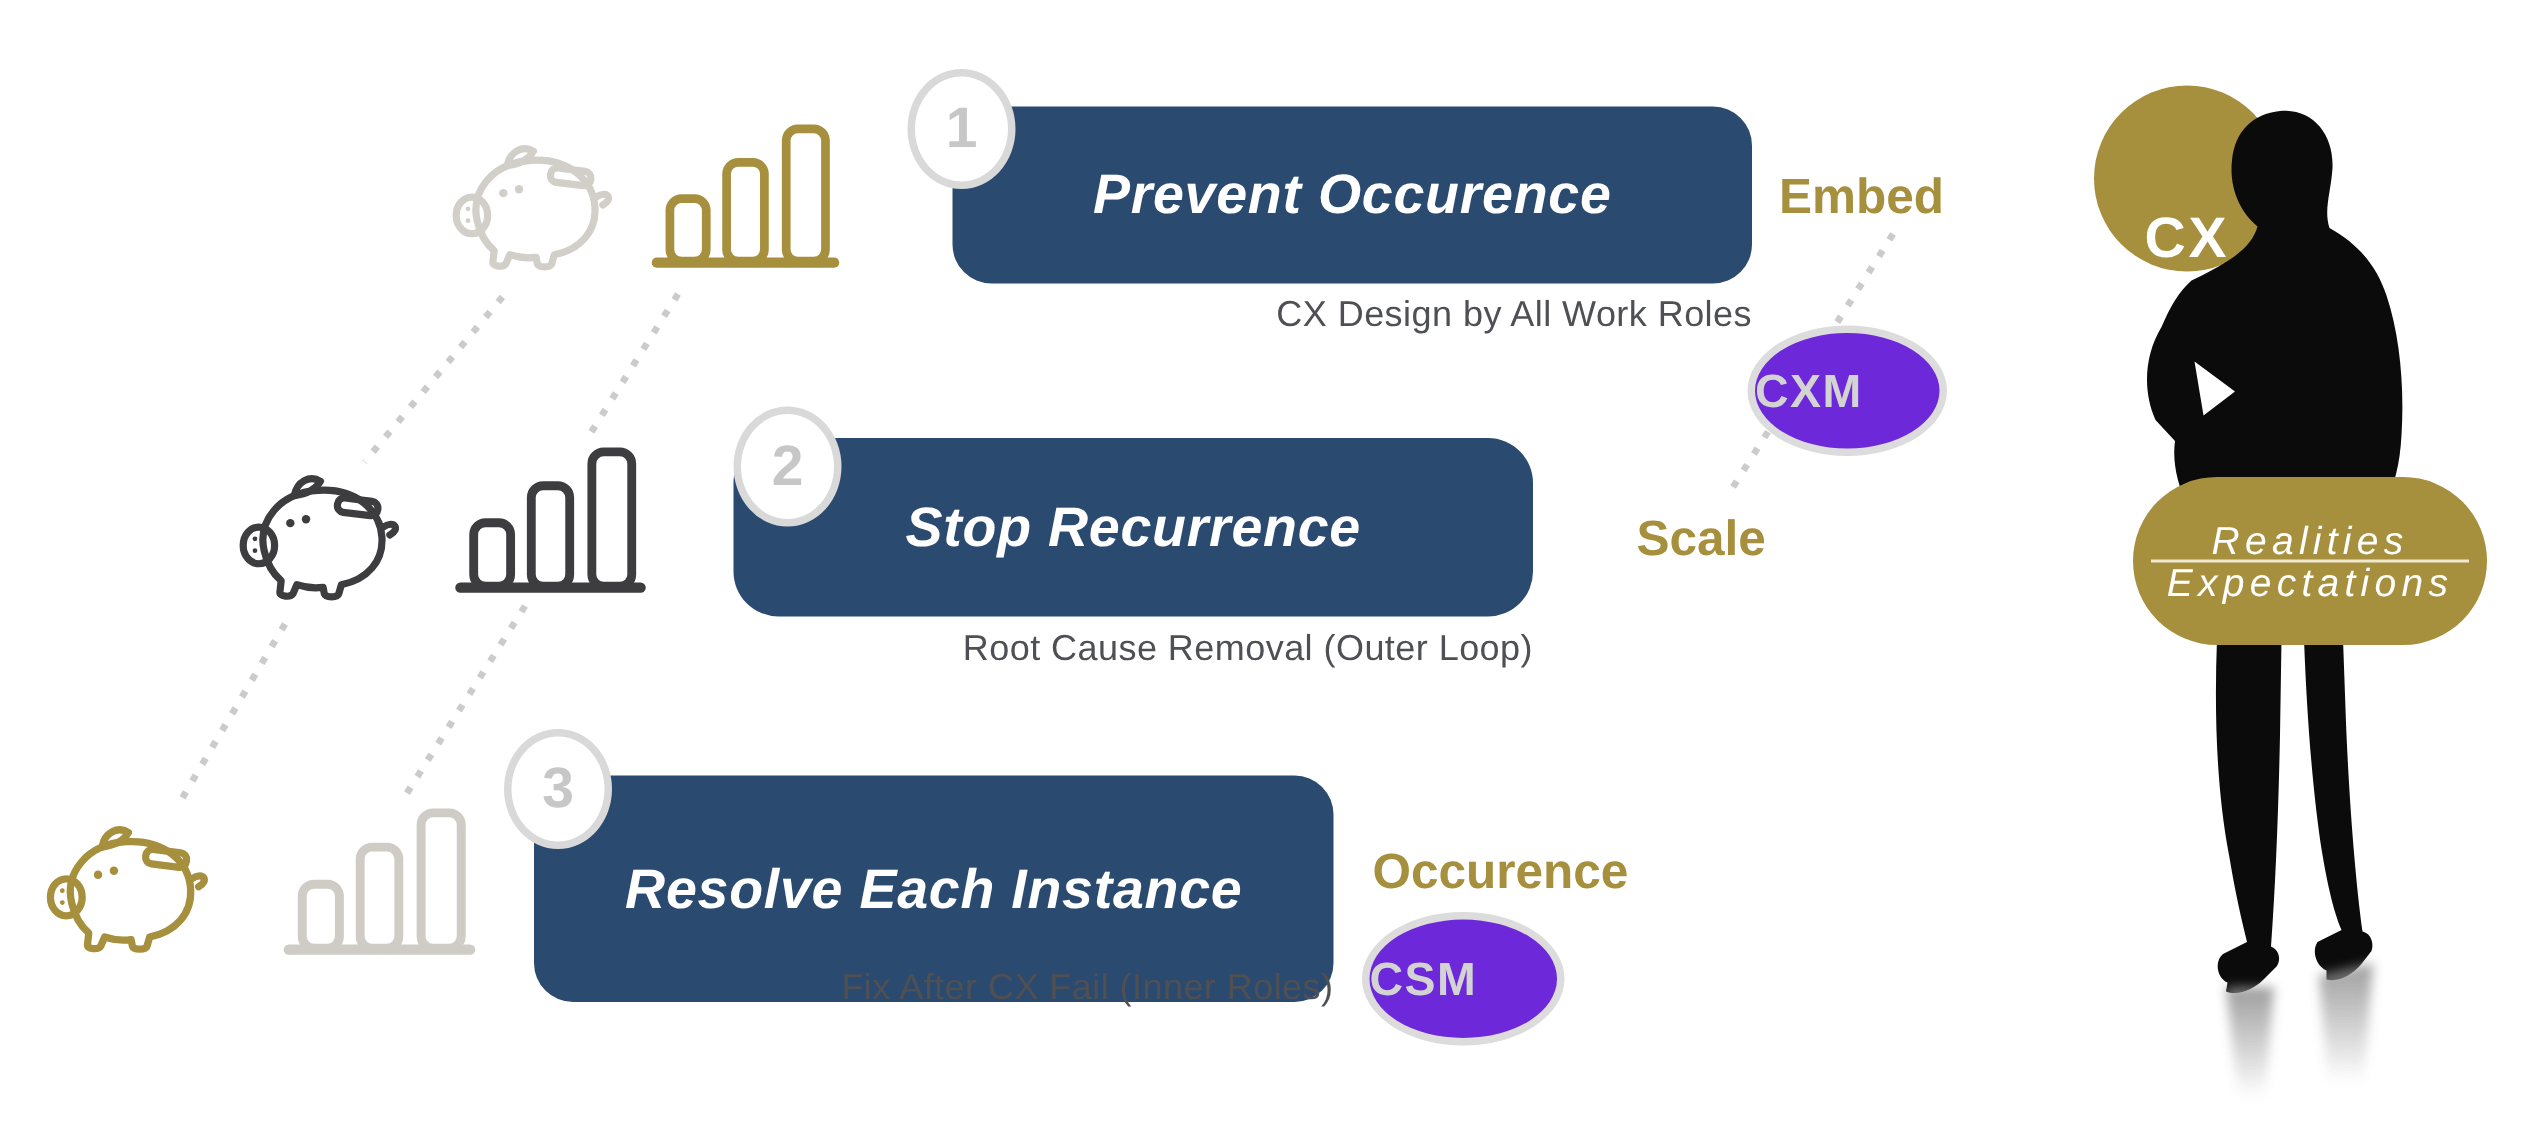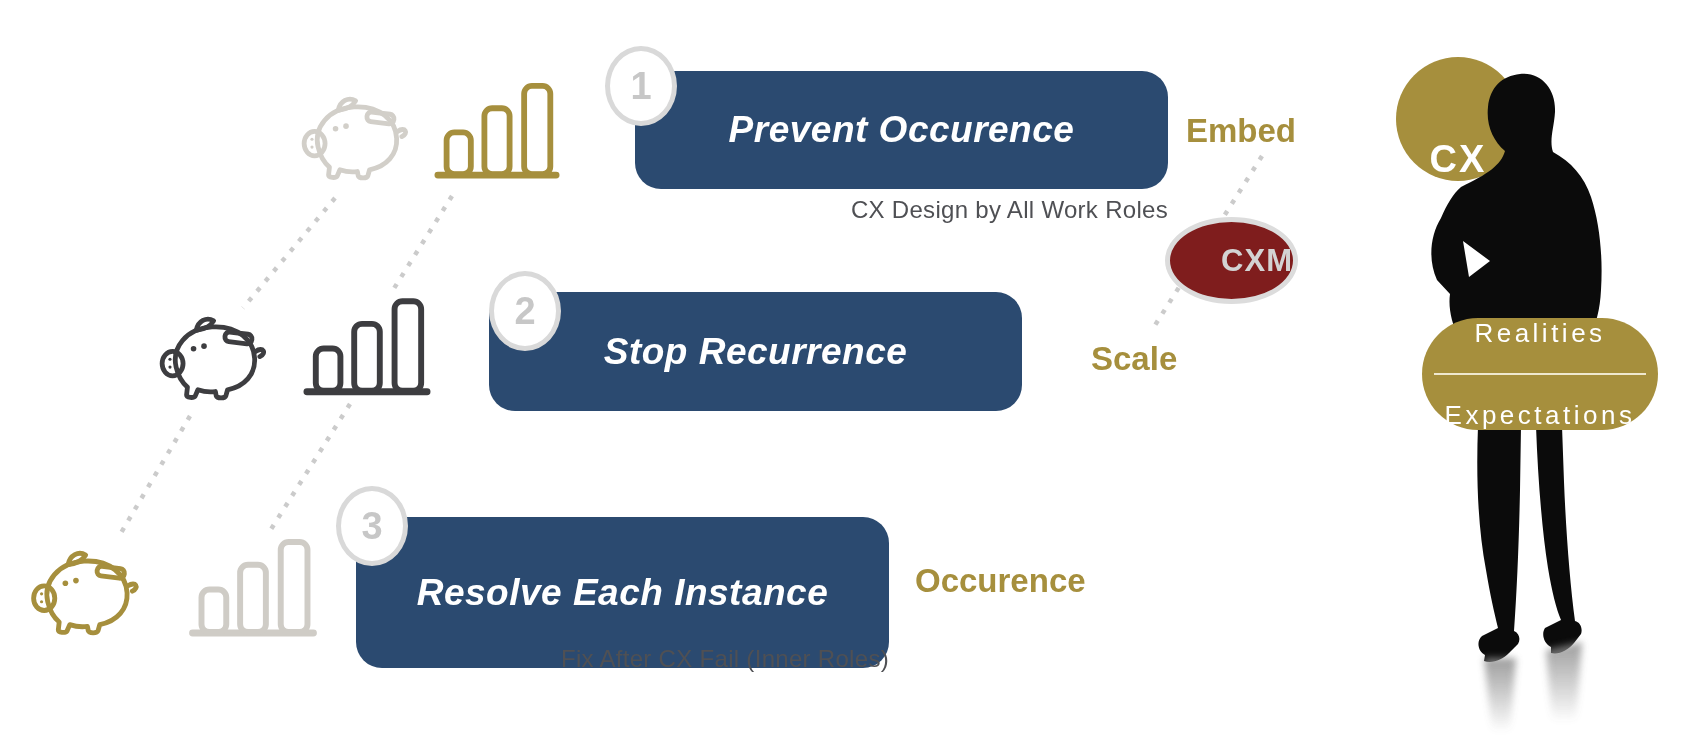--- a/index.html
+++ b/index.html
@@ -21,46 +21,46 @@
   }
   .badge span{color:var(--number_gray,#c7c7c7);font-weight:bold;font-size:38px;}
   .caption{
     position:absolute;z-index:3;text-align:right;color:var(--caption_text,#4f5054);
     font-size:24px;letter-spacing:.3px;
   }
   .side-label{
     position:absolute;z-index:3;color:var(--gold,#a68f3d);font-weight:bold;font-size:33px;
   }
   .oval{
-    position:absolute;z-index:2;background:#7f1d1d;border:5px solid var(--oval_gray,#dcdcdc);
-    border-radius:50%;display:flex;align-items:center;justify-content:flex-end;
+    position:absolute;z-index:2;background:#6d28d9;border:5px solid var(--oval_gray,#dcdcdc);
+    border-radius:50%;display:flex;align-items:center;justify-content:flex-start;
   }
   .oval span{color:var(--oval_text,#d3d3d3);font-weight:bold;font-size:31px;letter-spacing:1px;}
   .cx-circle{
     position:absolute;z-index:1;left:1396px;top:57px;width:124px;height:124px;border-radius:50%;
     background:var(--gold,#a68f3d);display:flex;align-items:flex-end;justify-content:center;
   }
   .cx-circle span{color:#fff;font-weight:bold;font-size:38px;letter-spacing:2px;}
   .silhouette{z-index:2;}
   .pill{
     position:absolute;z-index:3;left:1422px;top:318px;width:236px;height:112px;border-radius:56px;
     background:var(--gold,#a68f3d);display:flex;flex-direction:column;align-items:center;
-    justify-content:space-between;padding:2px 0;box-sizing:border-box;
+    justify-content:center;padding:2px 0;box-sizing:border-box;font-style:italic;
   }
   .pill .pill-text{color:#fff;font-size:26px;letter-spacing:3.5px;line-height:1;}
   .pill .pill-divider{width:212px;height:2px;background:#efe8cf;}
   
   .p1{left:296px;top:86px;width:114px;height:96px;color:var(--light_icon,#d2cfc9);}
   .r1{left:434px;top:80px;width:126px;height:102px;color:var(--gold,#a68f3d);}
   .p2{left:154px;top:306px;width:114px;height:96px;color:var(--dark_icon,#3d3d40);}
   .r2{left:303px;top:293px;width:128px;height:108px;color:var(--dark_icon,#3d3d40);}
   .p3{left:24px;top:540px;width:118px;height:97px;color:var(--gold,#a68f3d);}
   .r3{left:181px;top:536px;width:144px;height:104px;color:var(--lighter_icon,#cfccc6);}
   .banner-1{left:635px;top:71px;width:533px;height:118px;}
-  .banner-2{left:489px;top:292px;width:533px;height:119px;}
+  .banner-2{left:489px;top:292px;width:533px;height:119px;border-radius:30px;}
   .banner-3{left:356px;top:517px;width:533px;height:151px;}
   .badge-1{left:605px;top:46px;width:62px;height:70px;}
   .badge-2{left:489px;top:271px;width:62px;height:70px;}
   .badge-3{left:336px;top:486px;width:62px;height:70px;}
   .caption-1{left:635px;top:196px;width:533px;}
   .caption-2{left:489px;top:419px;width:533px;}
   .caption-3{left:356px;top:645px;width:533px;}
   .side-1{left:1186px;top:112px;}
   .side-2{left:1062px;top:340px;margin-left:29px;}
   .side-3{left:915px;top:562px;}
@@ -143,28 +143,32 @@
     <span>1</span>
   </div>
   <div class="badge badge-2">
     <span>2</span>
   </div>
   <div class="badge badge-3">
     <span>3</span>
   </div>
 
   <div class="caption caption-1">CX Design by All Work Roles</div>
+  <div class="caption caption-2">Root Cause Removal (Outer Loop)</div>
   <div class="caption caption-3">Fix After CX Fail (Inner Roles)</div>
 
   <div class="side-label side-1">Embed</div>
   <div class="side-label side-2">Scale</div>
   <div class="side-label side-3">Occurence</div>
 
   <div class="oval oval-cxm">
     <span>CXM</span>
+  </div>
+  <div class="oval oval-csm">
+    <span>CSM</span>
   </div>
 
   <div class="cx-circle">
     <span>CX</span>
   </div>
 
   <svg class="layer silhouette" viewBox="0 0 1682 747">
     <defs>
       <linearGradient id="fade" x1="0" y1="0" x2="0" y2="1">
         <stop offset="0" stop-color="#8d8d8d"></stop>

